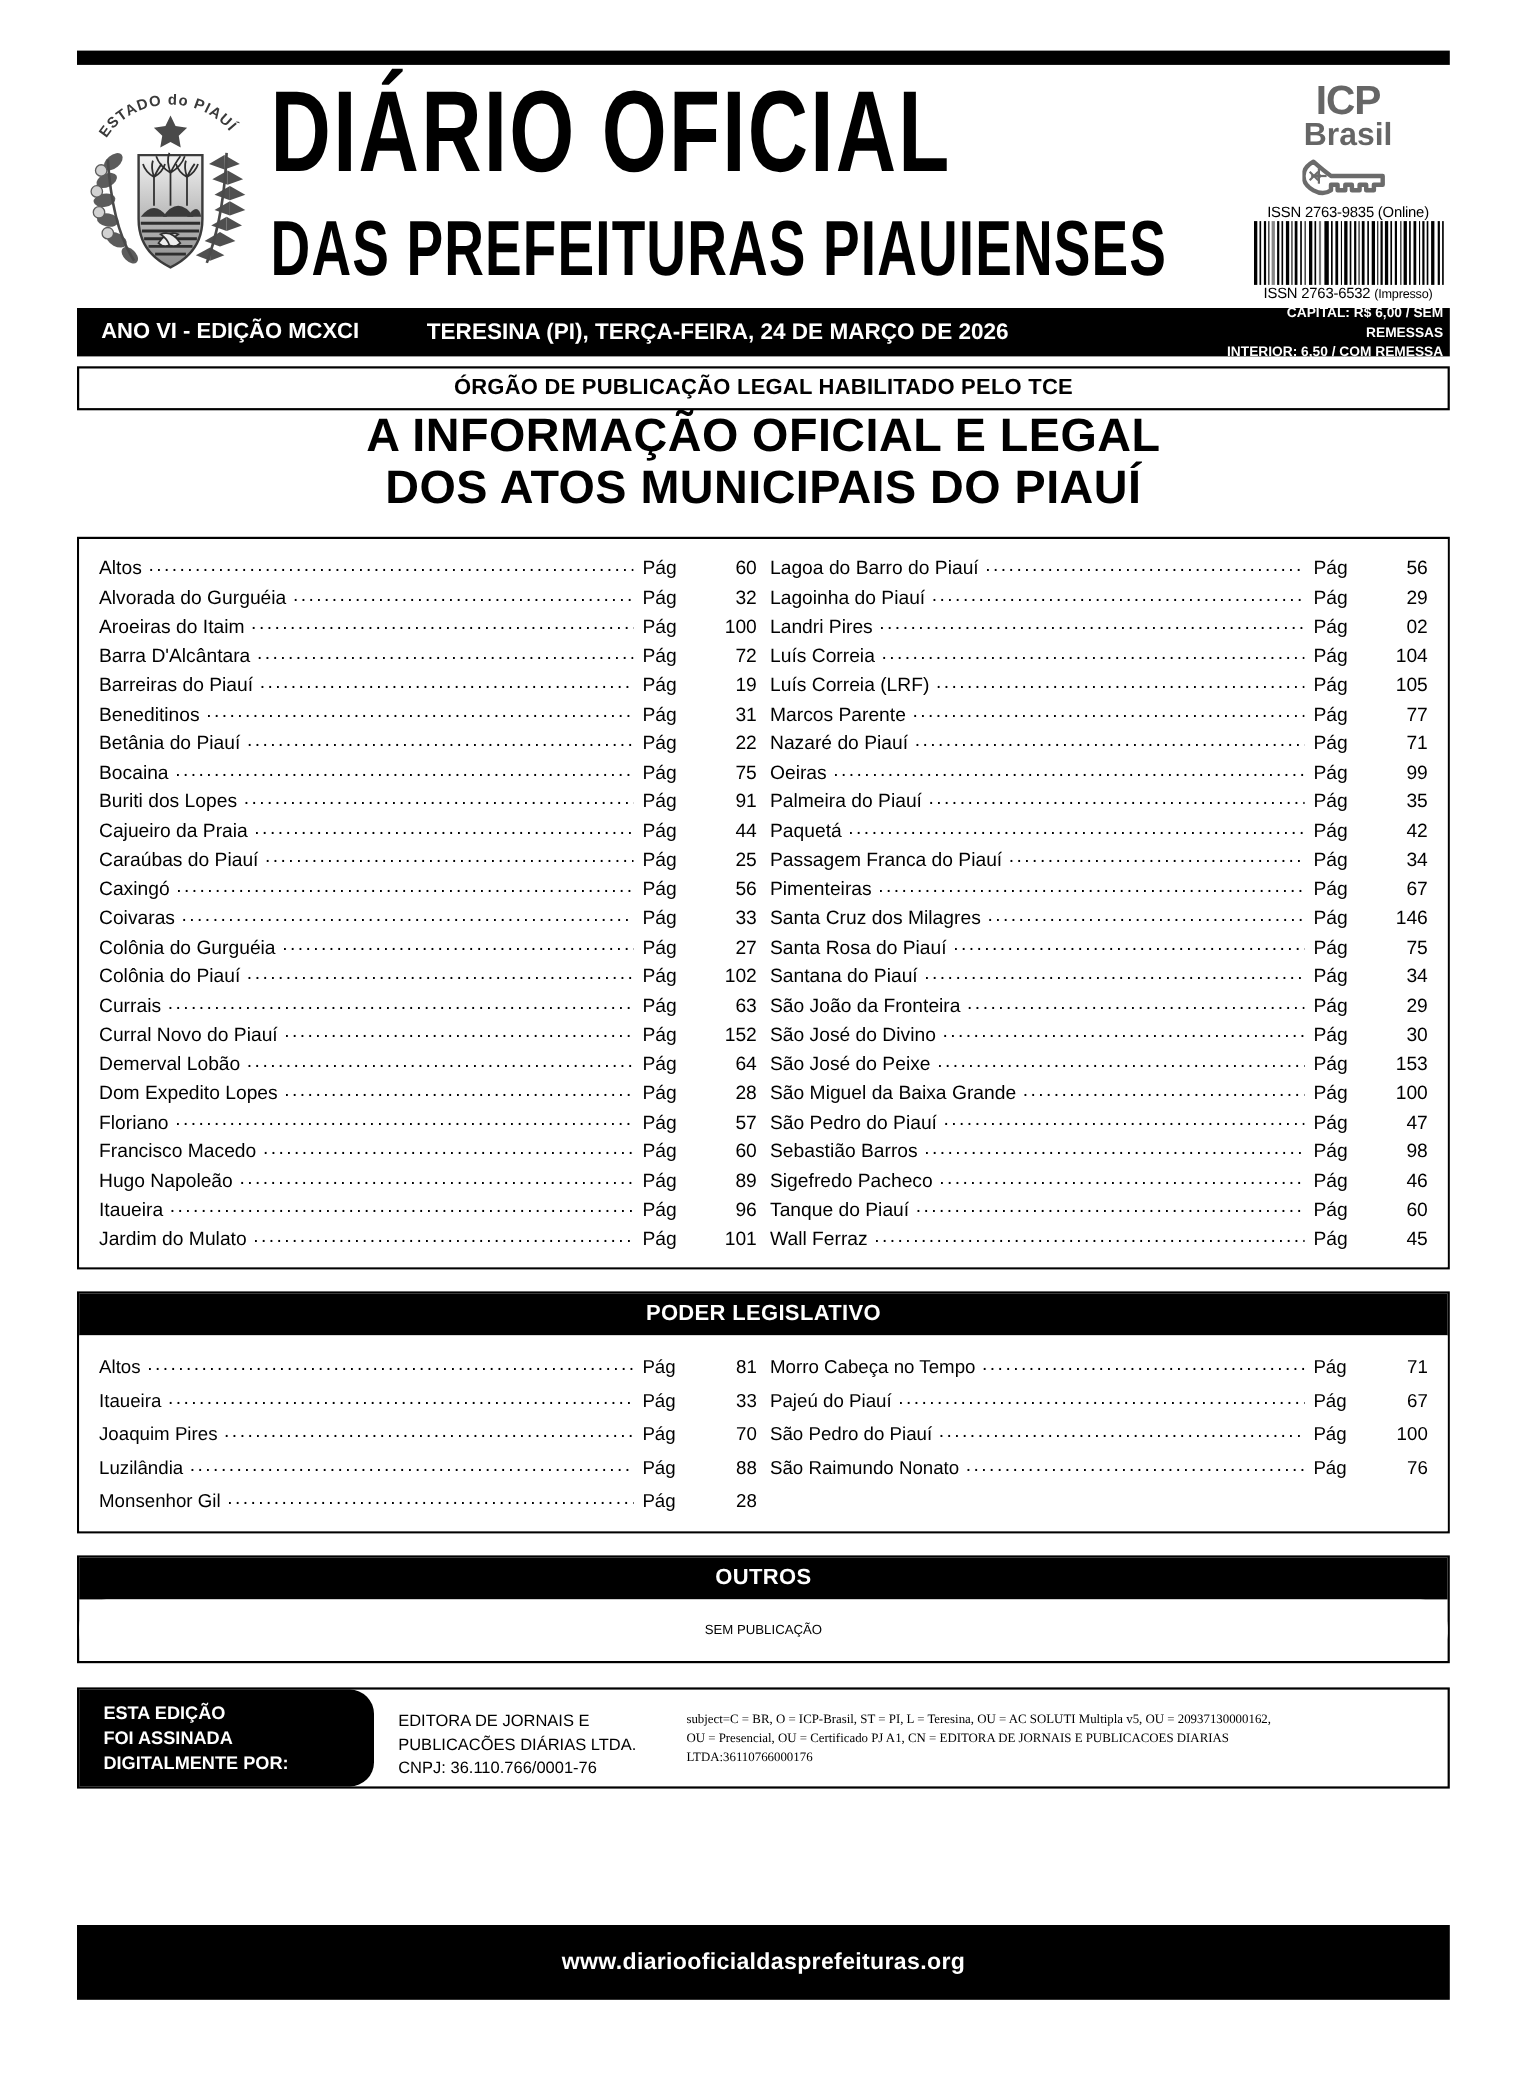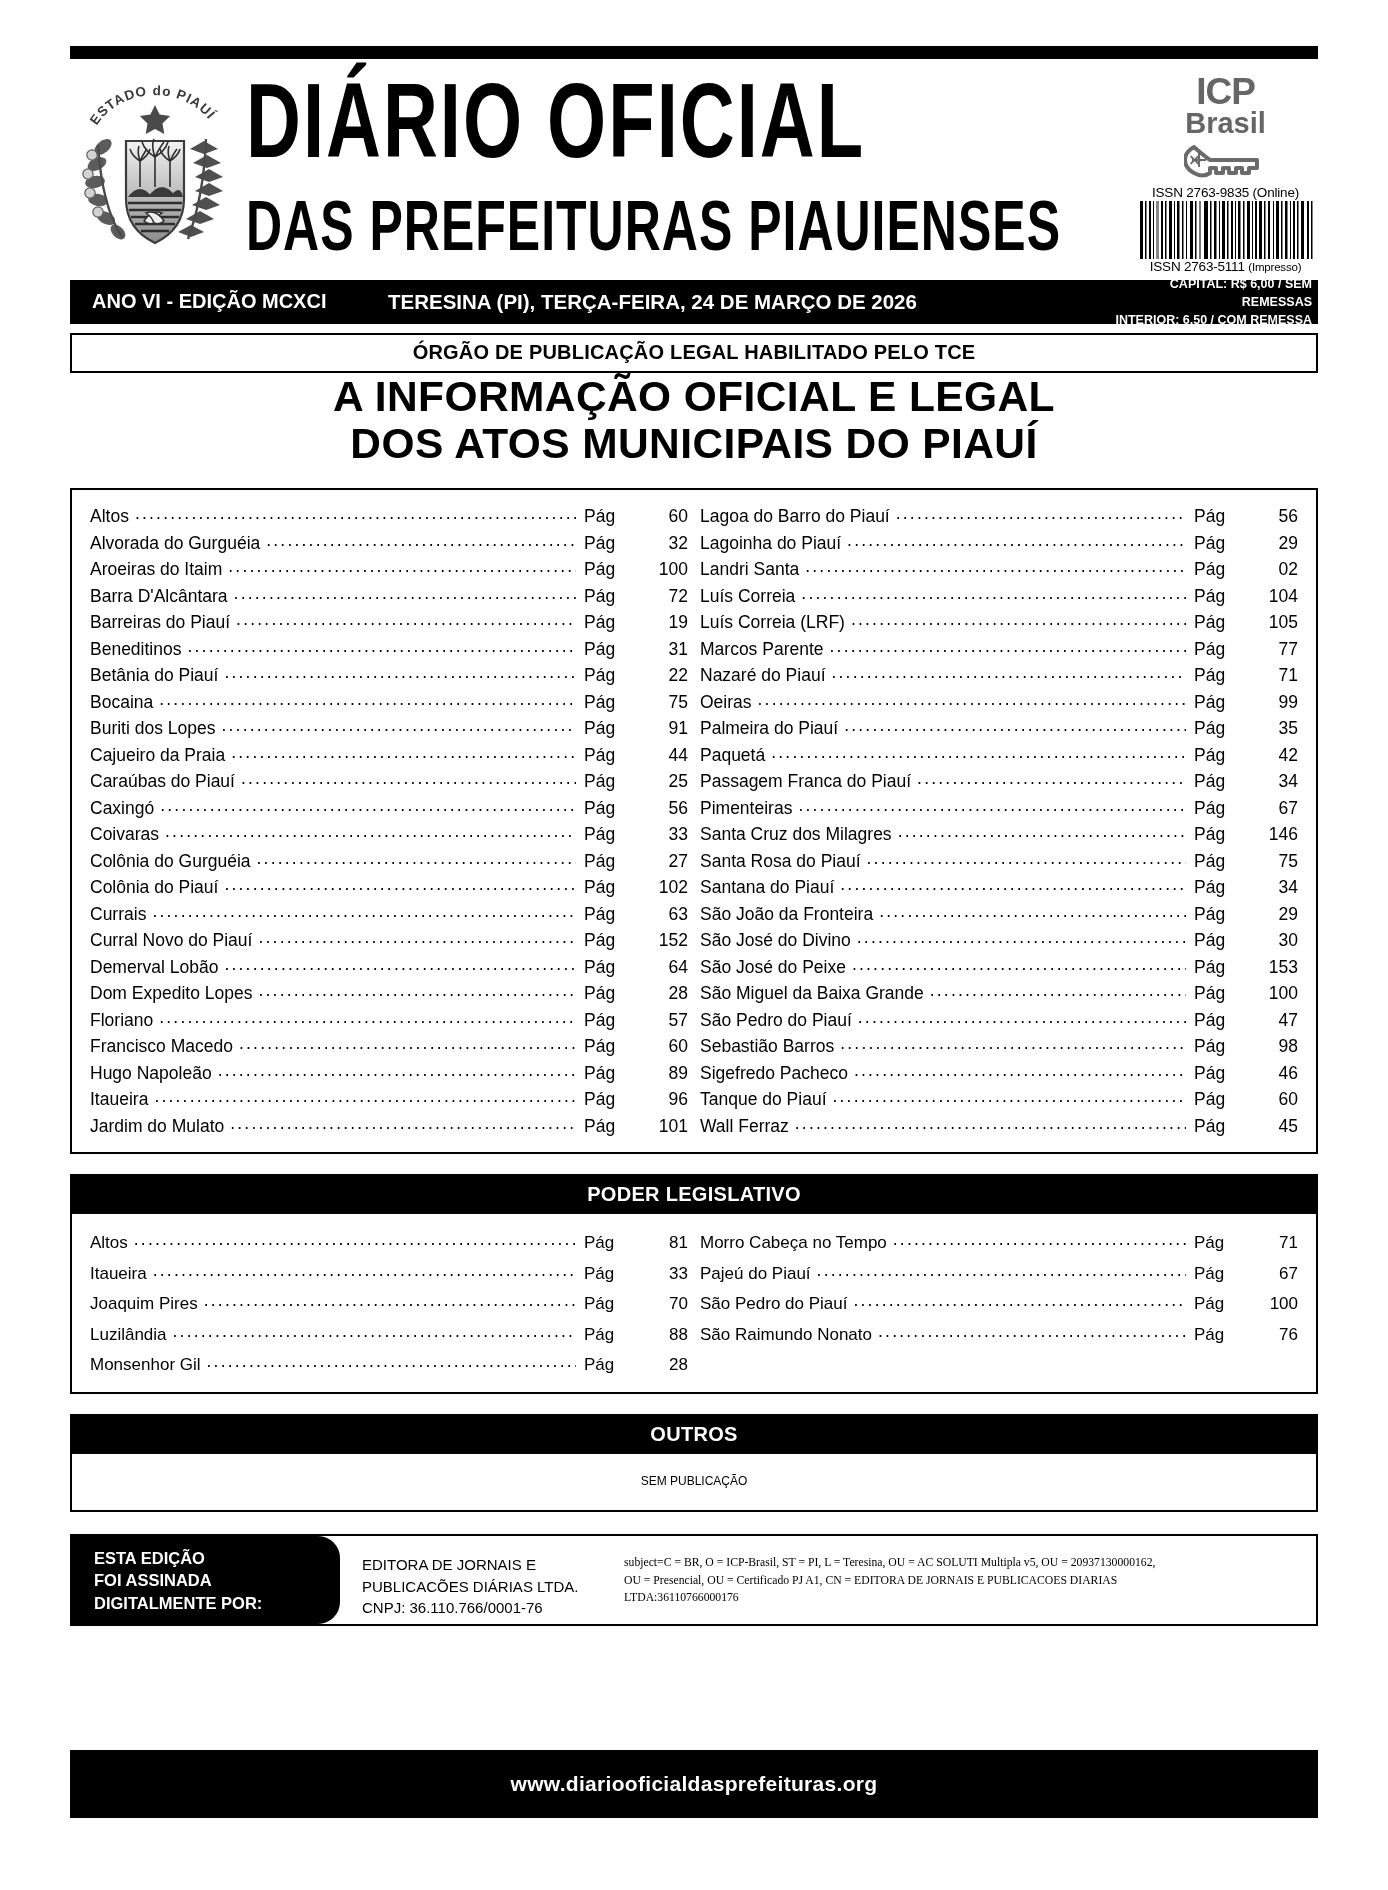--- a/index.html
+++ b/index.html
@@ -303,21 +303,21 @@
           <rect x="147" y="0" width="2.5" height="58"></rect>
             <rect x="152" y="0" width="1" height="58"></rect>
           <rect x="155" y="0" width="2" height="58"></rect>
             <rect x="159" y="0" width="1.5" height="58"></rect>
           <rect x="163" y="0" width="3" height="58"></rect>
             <rect x="169" y="0" width="2" height="58"></rect>
           <rect x="173" y="0" width="1.5" height="58"></rect>
         </g>
       </svg>
       <div class="issn-line">
-        <span>ISSN 2763-5111</span>
+        <span>ISSN 2763-6532</span>
         <span class="imp">(Impresso)</span>
       </div>
     </div>
   </div>
 
   <div class="datebar">
     <div class="ano">ANO VI - EDIÇÃO MCXCI</div>
     <div class="date">TERESINA (PI), TERÇA-FEIRA, 24 DE MARÇO DE 2026</div>
     <div class="prices">
       <div>CAPITAL: R$ 6,00 / SEM REMESSAS</div>
@@ -489,21 +489,21 @@
                 <span class="toc-pag">Pág</span>
                 <span class="toc-num">56</span>
               </div>
               <div class="toc-row">
                 <span class="toc-name">Lagoinha do Piauí</span>
                 <span class="toc-dots"></span>
                 <span class="toc-pag">Pág</span>
                 <span class="toc-num">29</span>
               </div>
               <div class="toc-row">
-                <span class="toc-name">Landri Santa</span>
+                <span class="toc-name">Landri Pires</span>
                 <span class="toc-dots"></span>
                 <span class="toc-pag">Pág</span>
                 <span class="toc-num">02</span>
               </div>
               <div class="toc-row">
                 <span class="toc-name">Luís Correia</span>
                 <span class="toc-dots"></span>
                 <span class="toc-pag">Pág</span>
                 <span class="toc-num">104</span>
               </div>

